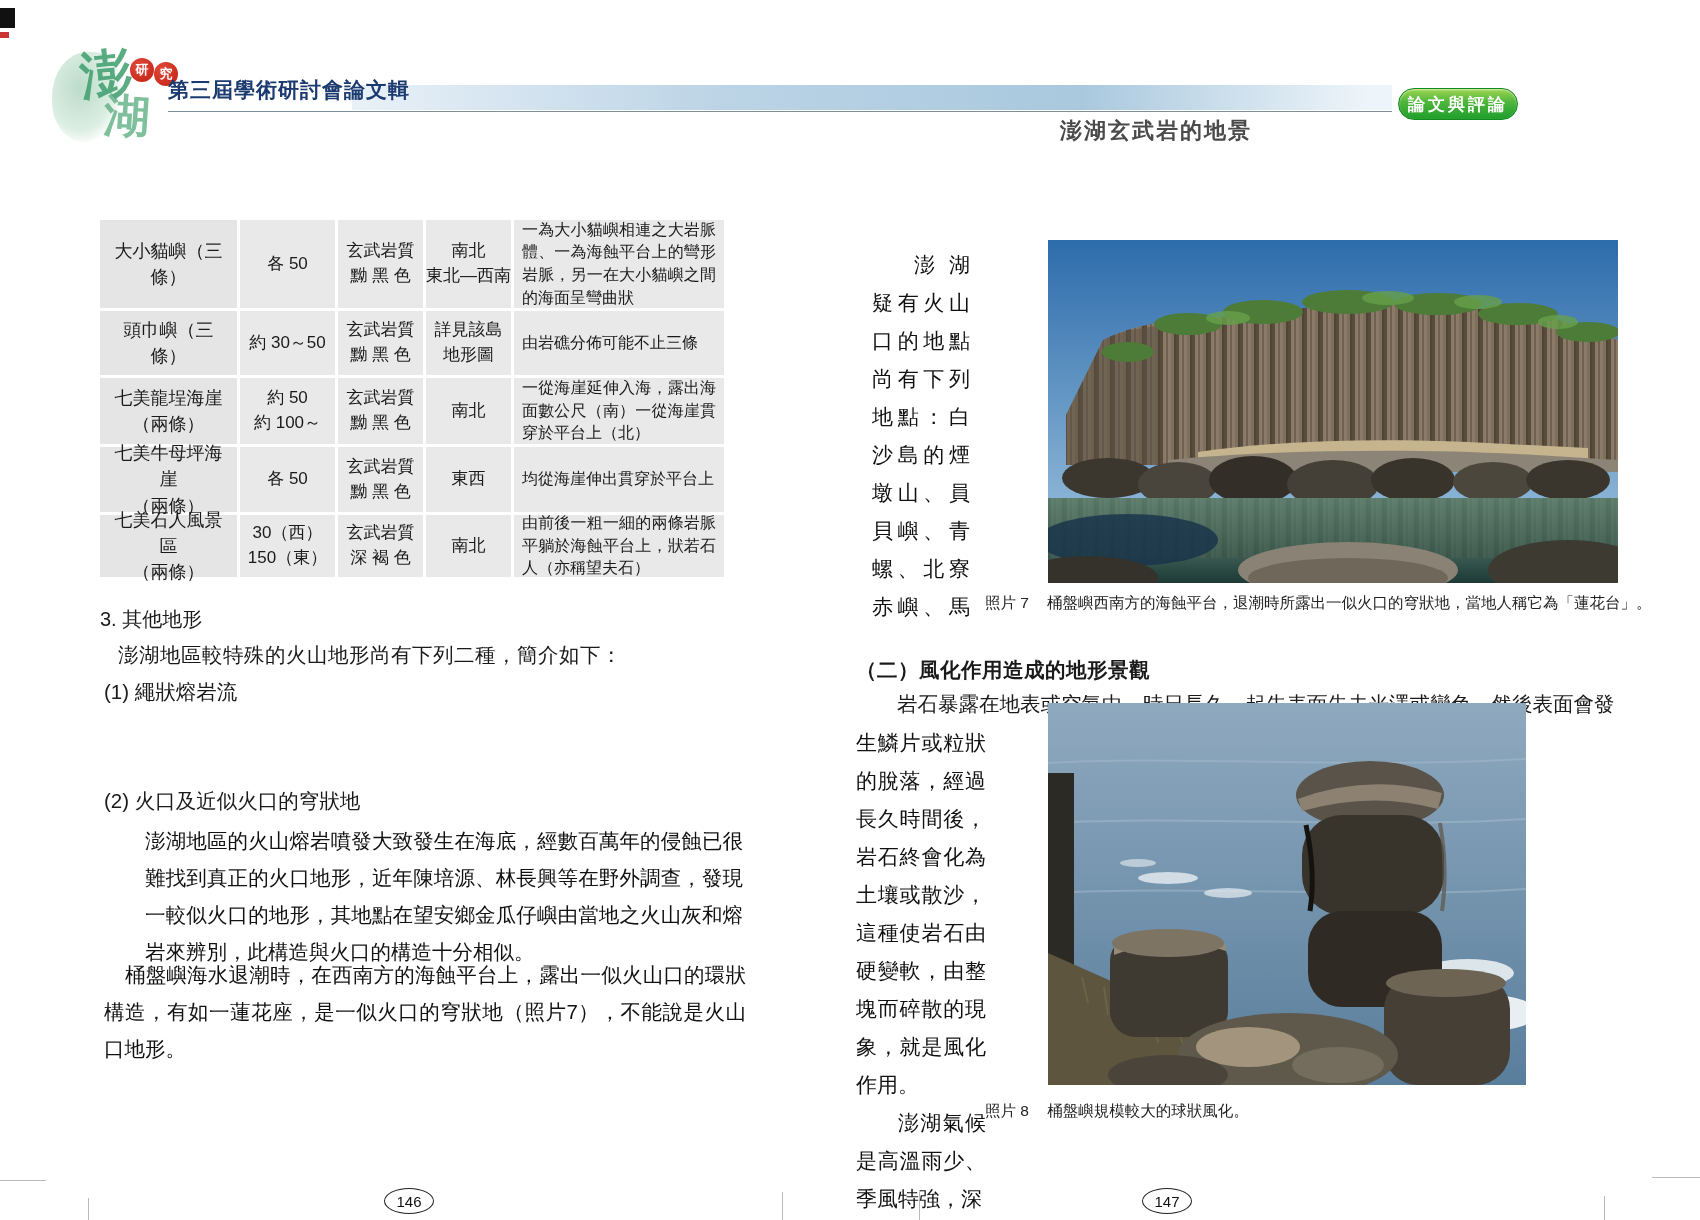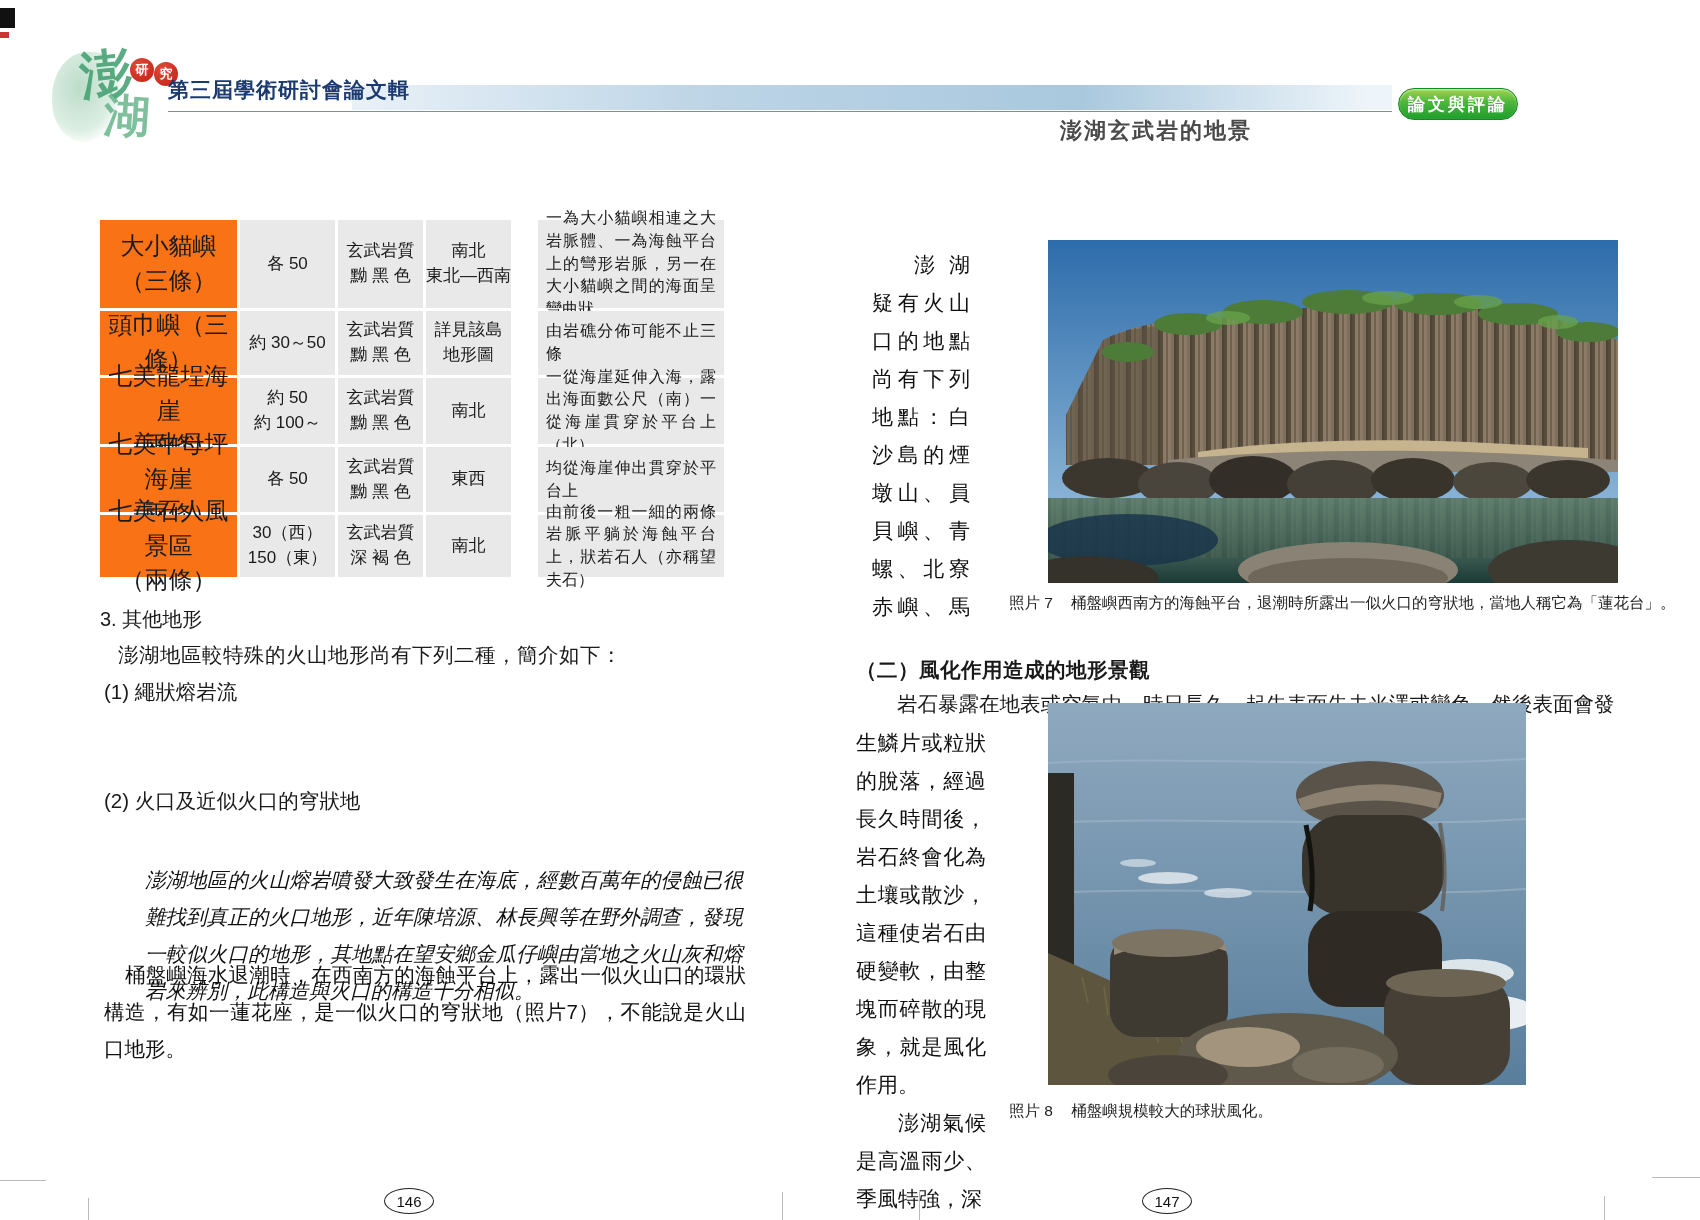--- a/index.html
+++ b/index.html
@@ -34,44 +34,44 @@
   #regblack{left:0;top:8px;width:15px;height:20px;background:#111;}
   #regred{left:0;top:32px;width:9px;height:6px;background:#c33;}
 
   
   #geo-table{left:100px;top:220px;display:grid;
       grid-template-columns:137px 95px 85px 85px 210px;
       grid-template-rows:88px 64px 66px 65px 62px;
       gap:3px;background:#ffffff;}
   .cell{display:flex;align-items:center;justify-content:center;text-align:center;
         font-size:17px;line-height:1.45;background:#e9e9e9;white-space:pre-line;}
-  .cell.name{background:#f97316;font-size:24px;padding:0 8px;}
+  .cell.name{background:#e5e5e5;font-size:18px;padding:0 8px;}
   .cell.desc{justify-content:flex-start;text-align:justify;font-size:16px;line-height:1.42;
-        padding:4px 8px;align-items:center;margin-left:24px;}
+        padding:4px 8px;align-items:center;}
 
   
   .body-text{font-size:20.5px;line-height:37px;text-align:justify;color:#111;}
   #sec3-head{left:100px;top:606px;font-size:20px;}
   #sec3-intro{left:118px;top:641px;font-size:20.5px;letter-spacing:.5px;}
   #item1-head{left:104px;top:678px;font-size:20.5px;}
   #item1-body{left:145px;top:713px;width:598px;}
   #item2-head{left:104px;top:787px;font-size:20.5px;text-align:center;}
-  #item2-body{left:145px;top:861px;width:598px;font-style:italic;}
+  #item2-body{left:145px;top:822px;width:598px;}
   #item2-body2{left:104px;top:956px;width:642px;text-indent:21px;}
   .page-oval{width:48px;height:24px;border:1.5px solid #222;border-radius:50%;
       display:flex;align-items:center;justify-content:center;font-size:15px;color:#111;background:#fff;margin-top:40px;}
   #pageno-left{left:384px;top:1148px;}
   #pageno-right{left:1142px;top:1148px;}
 
   
   .side-col{width:130px;font-size:21px;line-height:38px;text-align:justify;color:#111;overflow:hidden;}
   #side1{left:856px;top:230px;height:392px;}
   #side1 p{margin:16px;text-indent:2em;}
   #photo7{left:1048px;top:240px;width:570px;height:343px;}
-  .caption{font-size:15.5px;line-height:22px;color:#222;margin-left:24px;}
+  .caption{font-size:15.5px;line-height:22px;color:#222;}
   #cap7{left:985px;top:592px;width:628px;padding-left:62px;position:absolute;}
   #cap7 .cap-label{position:absolute;left:0;top:0;}
   #sec2-head{left:856px;top:656px;font-size:20.5px;font-weight:bold;letter-spacing:.5px;}
   #sec2-line{left:856px;top:690px;width:762px;font-size:20.5px;text-indent:2em;white-space:nowrap;overflow:hidden;}
   #side2{left:856px;top:724px;height:496px;}
   #side2 p{margin:0;}
   #side2 p.p2{text-indent:2em;}
   #photo8{left:1048px;top:703px;width:478px;height:382px;}
   #cap8{left:985px;top:1100px;width:560px;position:absolute;}
   #cap8 .cap-label{margin-right:14px;}

